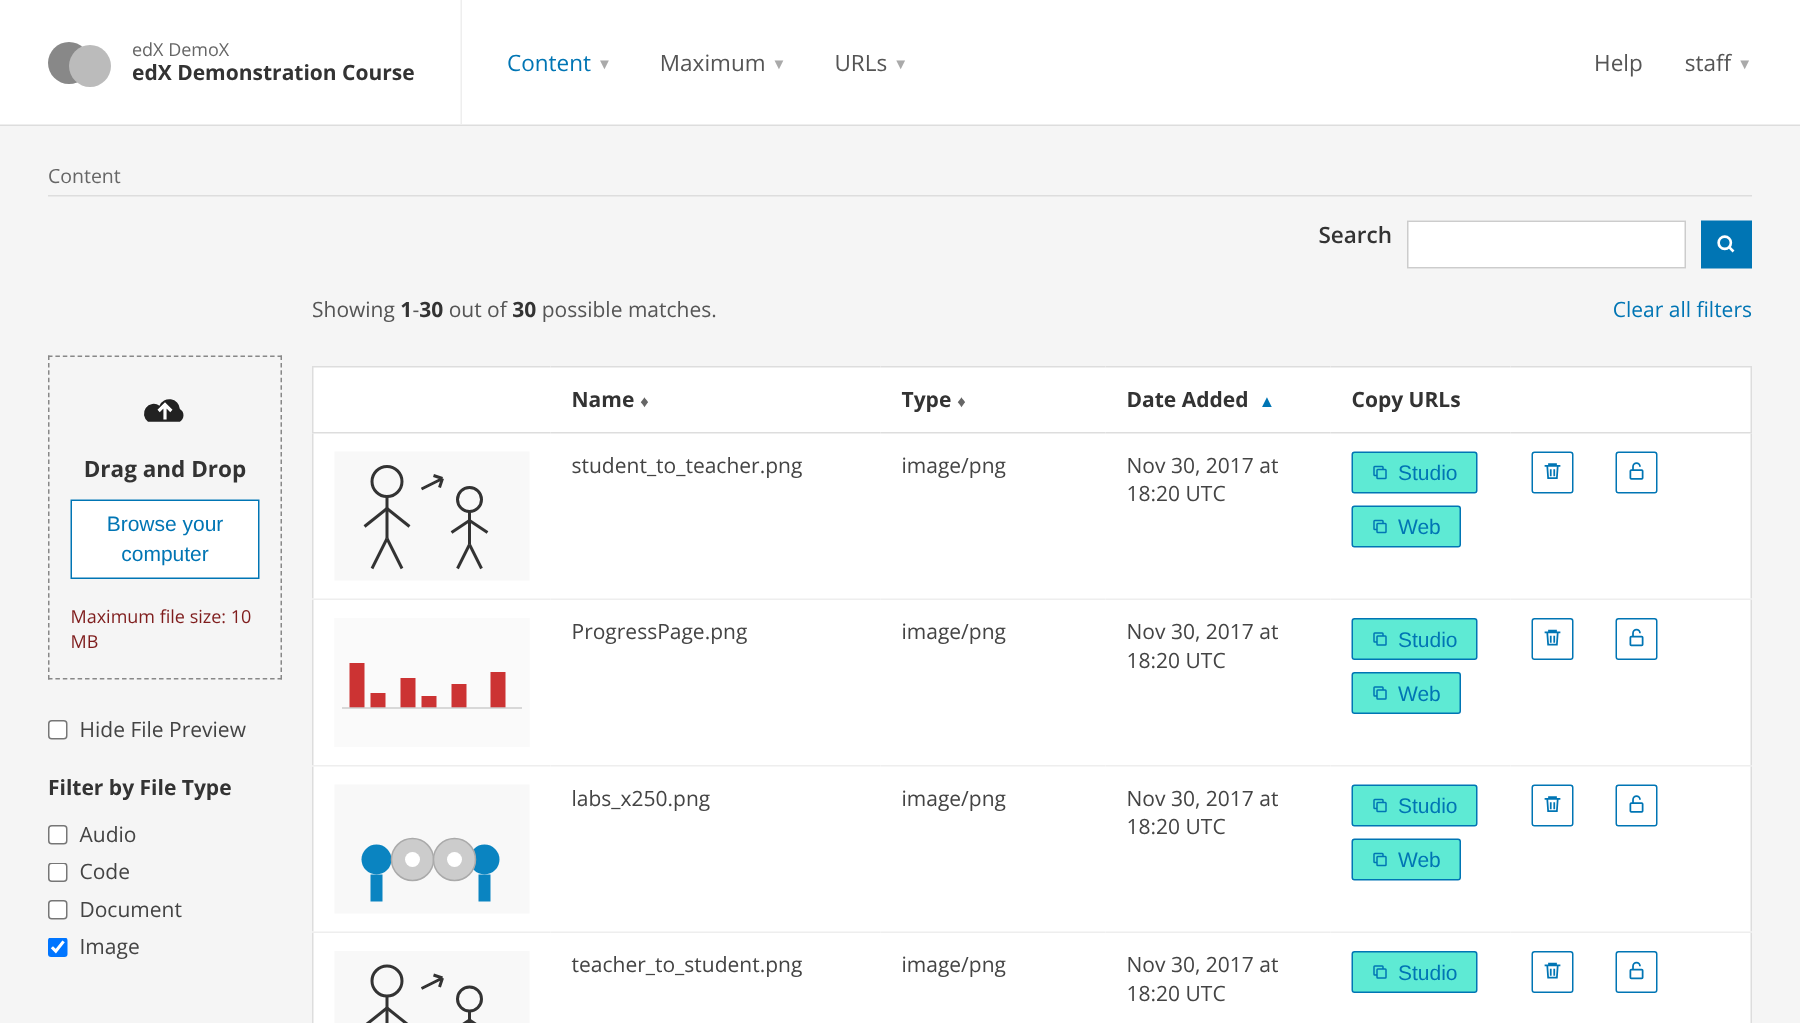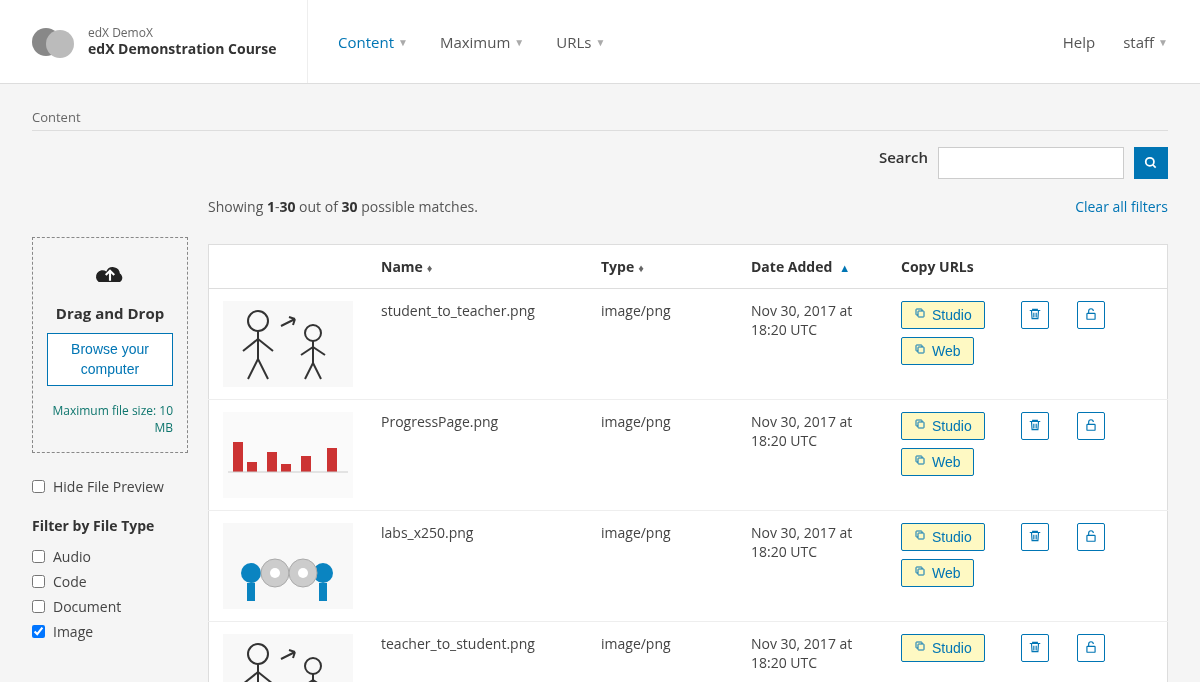--- a/index.html
+++ b/index.html
@@ -29,40 +29,40 @@
 .search-label { font-size: 15px; font-weight: 600; color: #333; }
 .search-input { width: 186px; height: 32px; border: 1px solid #ccc; padding: 0 8px; background: #fff; }
 .search-btn { width: 34px; height: 32px; background: #0075b4; border: none; color: #fff; cursor: pointer; display: flex; align-items: center; justify-content: center; font-size: 14px; }
 
 .content-row { display: flex; gap: 20px; align-items: flex-start; }
 .sidebar { width: 156px; flex-shrink: 0; margin-top: 40px; }
 .dropzone { border: 1px dashed #888; padding: 16px 14px; text-align: center; margin-bottom: 24px; }
 .cloud-icon { font-size: 32px; color: #222; margin-bottom: 6px; }
 .dropzone-title { font-weight: 700; font-size: 15px; margin-bottom: 10px; }
 .browse-btn { border: 1px solid #0075b4; color: #0075b4; background: #fff; padding: 6px 10px; font-size: 14px; cursor: pointer; width: 100%; line-height: 1.4; }
-.max-size { font-size: 12px; color: #0f766e; margin-top: 16px; text-align: right; }
+.max-size { font-size: 12px; color: #7f1d1d; margin-top: 16px; text-align: left; }
 
 .filter-section { margin-bottom: 20px; }
 .filter-row { display: flex; align-items: center; gap: 8px; margin-bottom: 6px; font-size: 14px; color: #444; }
 .filter-title { font-weight: 700; font-size: 14px; margin-bottom: 12px; color: #333; }
 
 .main { flex: 1; }
 .results-row { display: flex; justify-content: space-between; align-items: center; margin-bottom: 28px; font-size: 14px; color: #555; }
 .results-text strong { color: #333; }
 .clear-filters { color: #0075b4; cursor: pointer; font-size: 14px; }
 
 .table { width: 100%; background: #fff; border: 1px solid #ddd; border-collapse: collapse; }
 .table th { text-align: left; padding: 12px 14px; font-weight: 700; font-size: 14px; border-bottom: 1px solid #ddd; color: #333; }
 .table td { padding: 12px 14px; font-size: 14px; color: #444; vertical-align: top; border-bottom: 1px solid #eee; }
 .sort-icon { font-size: 11px; color: #666; margin-left: 4px; }
 .sort-icon.active { color: #0075b4; }
 .thumb { width: 130px; height: 86px; background: #f8f8f8; display: flex; align-items: center; justify-content: center; font-size: 11px; color: #999; border: none; }
 .thumb svg { width: 100%; height: 100%; }
 .copy-btns { display: flex; flex-direction: column; gap: 8px; }
-.copy-btn { border: 1px solid #0075b4; color: #0075b4; background: #fef9c3; padding: 5px 12px; font-size: 14px; cursor: pointer; display: inline-flex; align-items: flex-start; gap: 6px; border-radius: 2px; width: fit-content; }
+.copy-btn { border: 1px solid #0075b4; color: #0075b4; background: #5eead4; padding: 5px 12px; font-size: 14px; cursor: pointer; display: inline-flex; align-items: center; gap: 6px; border-radius: 2px; width: fit-content; }
 .icon-btn { width: 28px; height: 28px; border: 1px solid #0075b4; background: #fff; color: #0075b4; cursor: pointer; display: flex; align-items: center; justify-content: center; border-radius: 2px; font-size: 14px; }
 .actions-cell { display: flex; gap: 28px; }
 th.col-thumb { width: 150px; }
 th.col-name { width: 220px; }
 th.col-type { width: 150px; }
 th.col-date { width: 150px; }
 th.col-copy { width: 120px; }
 th.col-actions { }
 </style>
 </head>

